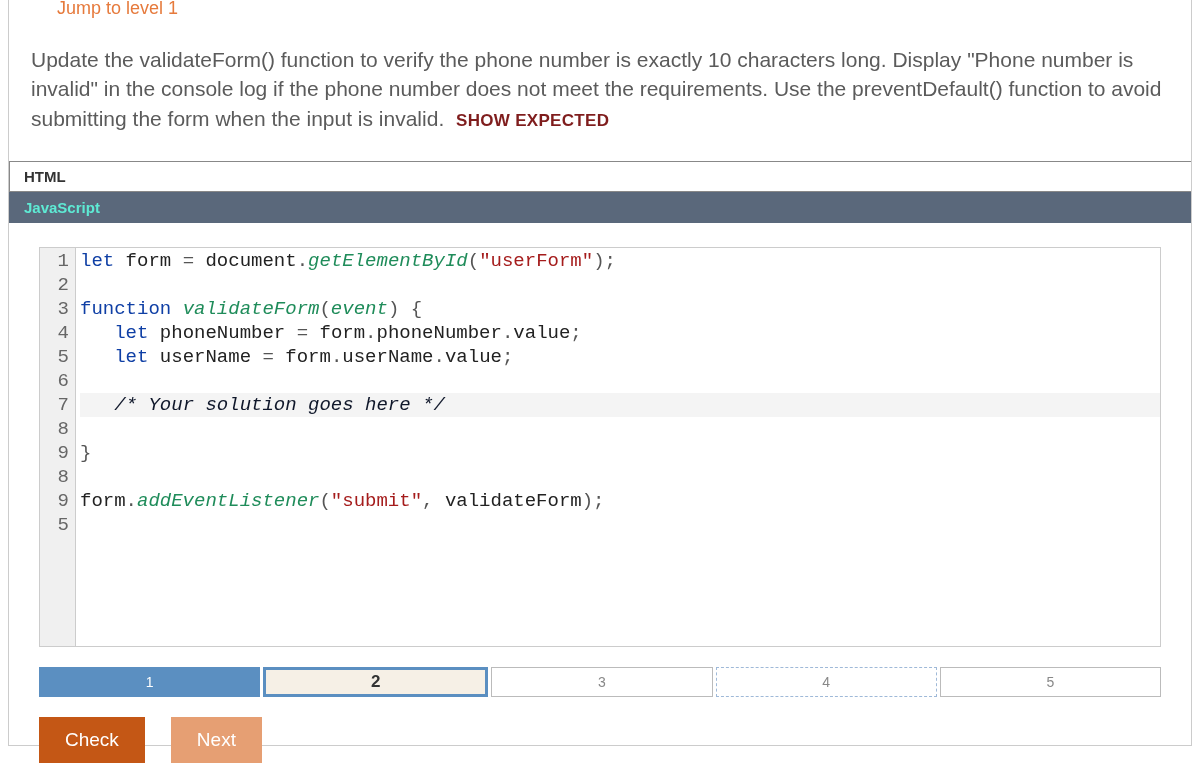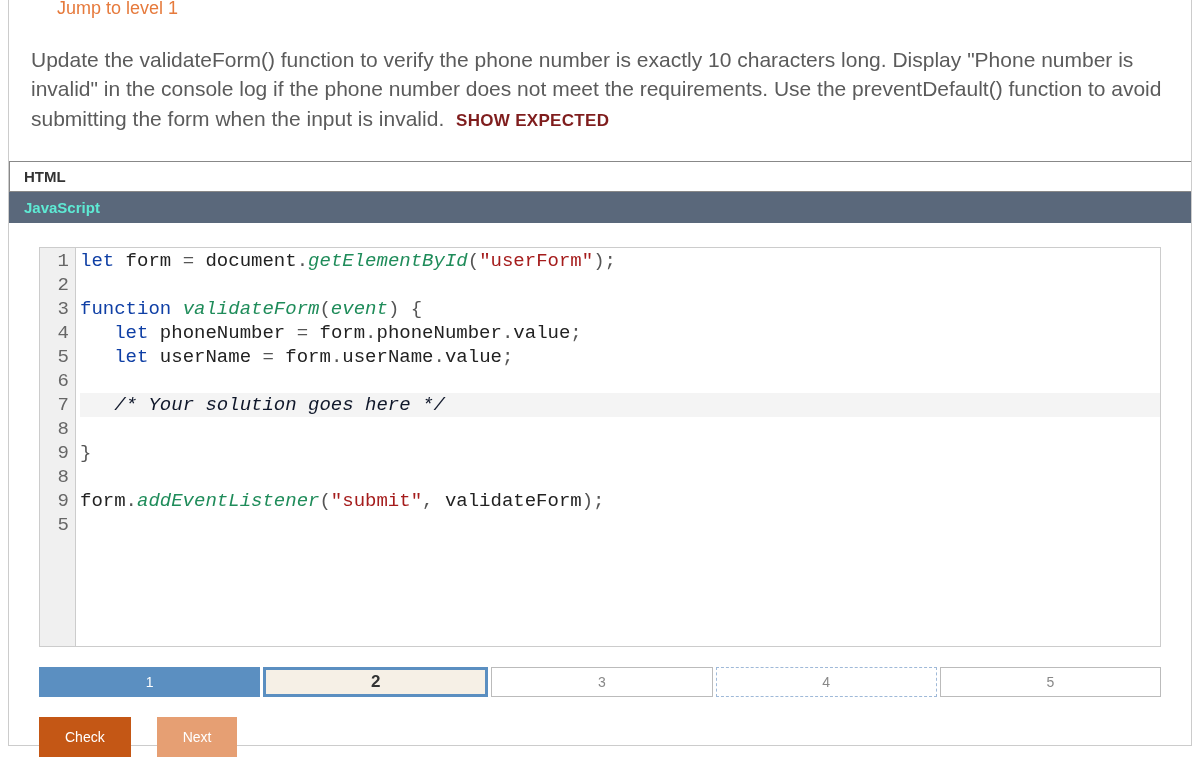--- a/index.html
+++ b/index.html
@@ -135,21 +135,21 @@
       border-color: #9fb9d8;
     }
 
     .buttons-row {
       display: flex;
       margin: 20px 30px 0 30px;
       gap: 26px;
     }
     .btn {
       padding: 12px 26px;
-      font-size: 14px;
+      font-size: 19px;
       color: #fff;
       border: none;
       cursor: pointer;
     }
     .btn-check { background: #c45715; }
     .btn-next { background: #e69f73; text-align: right; }
   </style>
 </head>
 <body>
 

